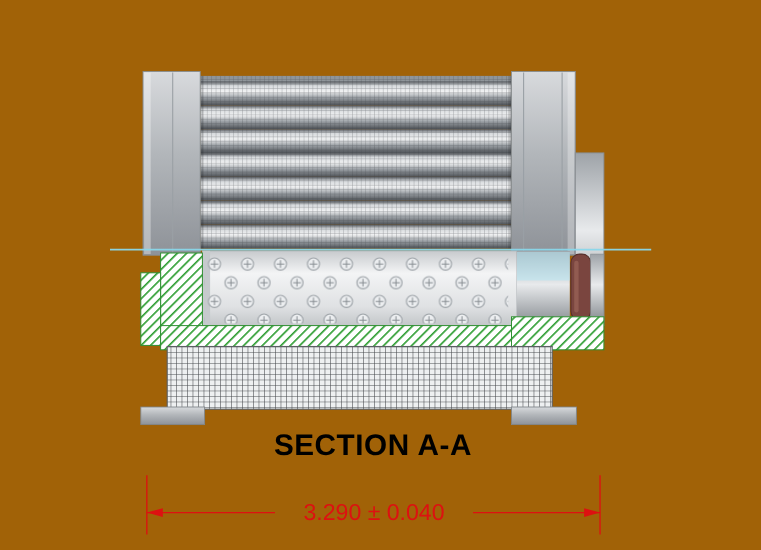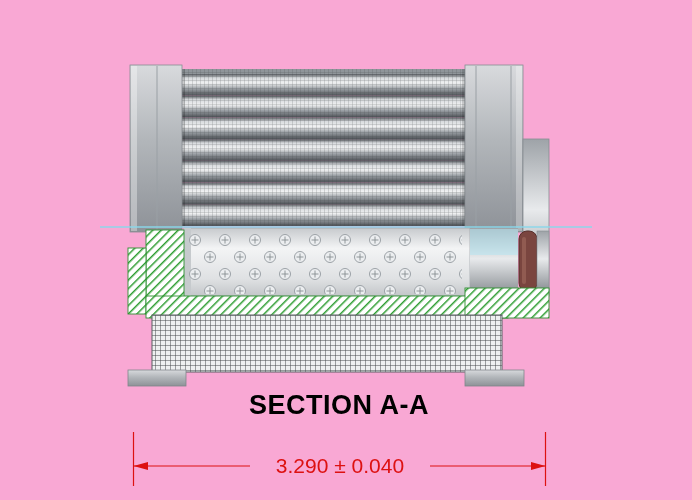--- a/index.html
+++ b/index.html
@@ -5,21 +5,21 @@
   html, body {
     margin: 0;
     padding: 0;
     background: #ffffff;
     font-family: "Liberation Sans", sans-serif;
   }
   .canvas {
     position: relative;
     width: 692px;
     height: 500px;
-    background: #f9a8d4;
+    background: #a16207;
     overflow: hidden;
   }
   svg { display: block; }
   text { font-family: "Liberation Sans", sans-serif; }
   .section-label {
     font-size: 27px;
     font-weight: 600;
     fill: #000000;
     letter-spacing: 0.5px;
   }

